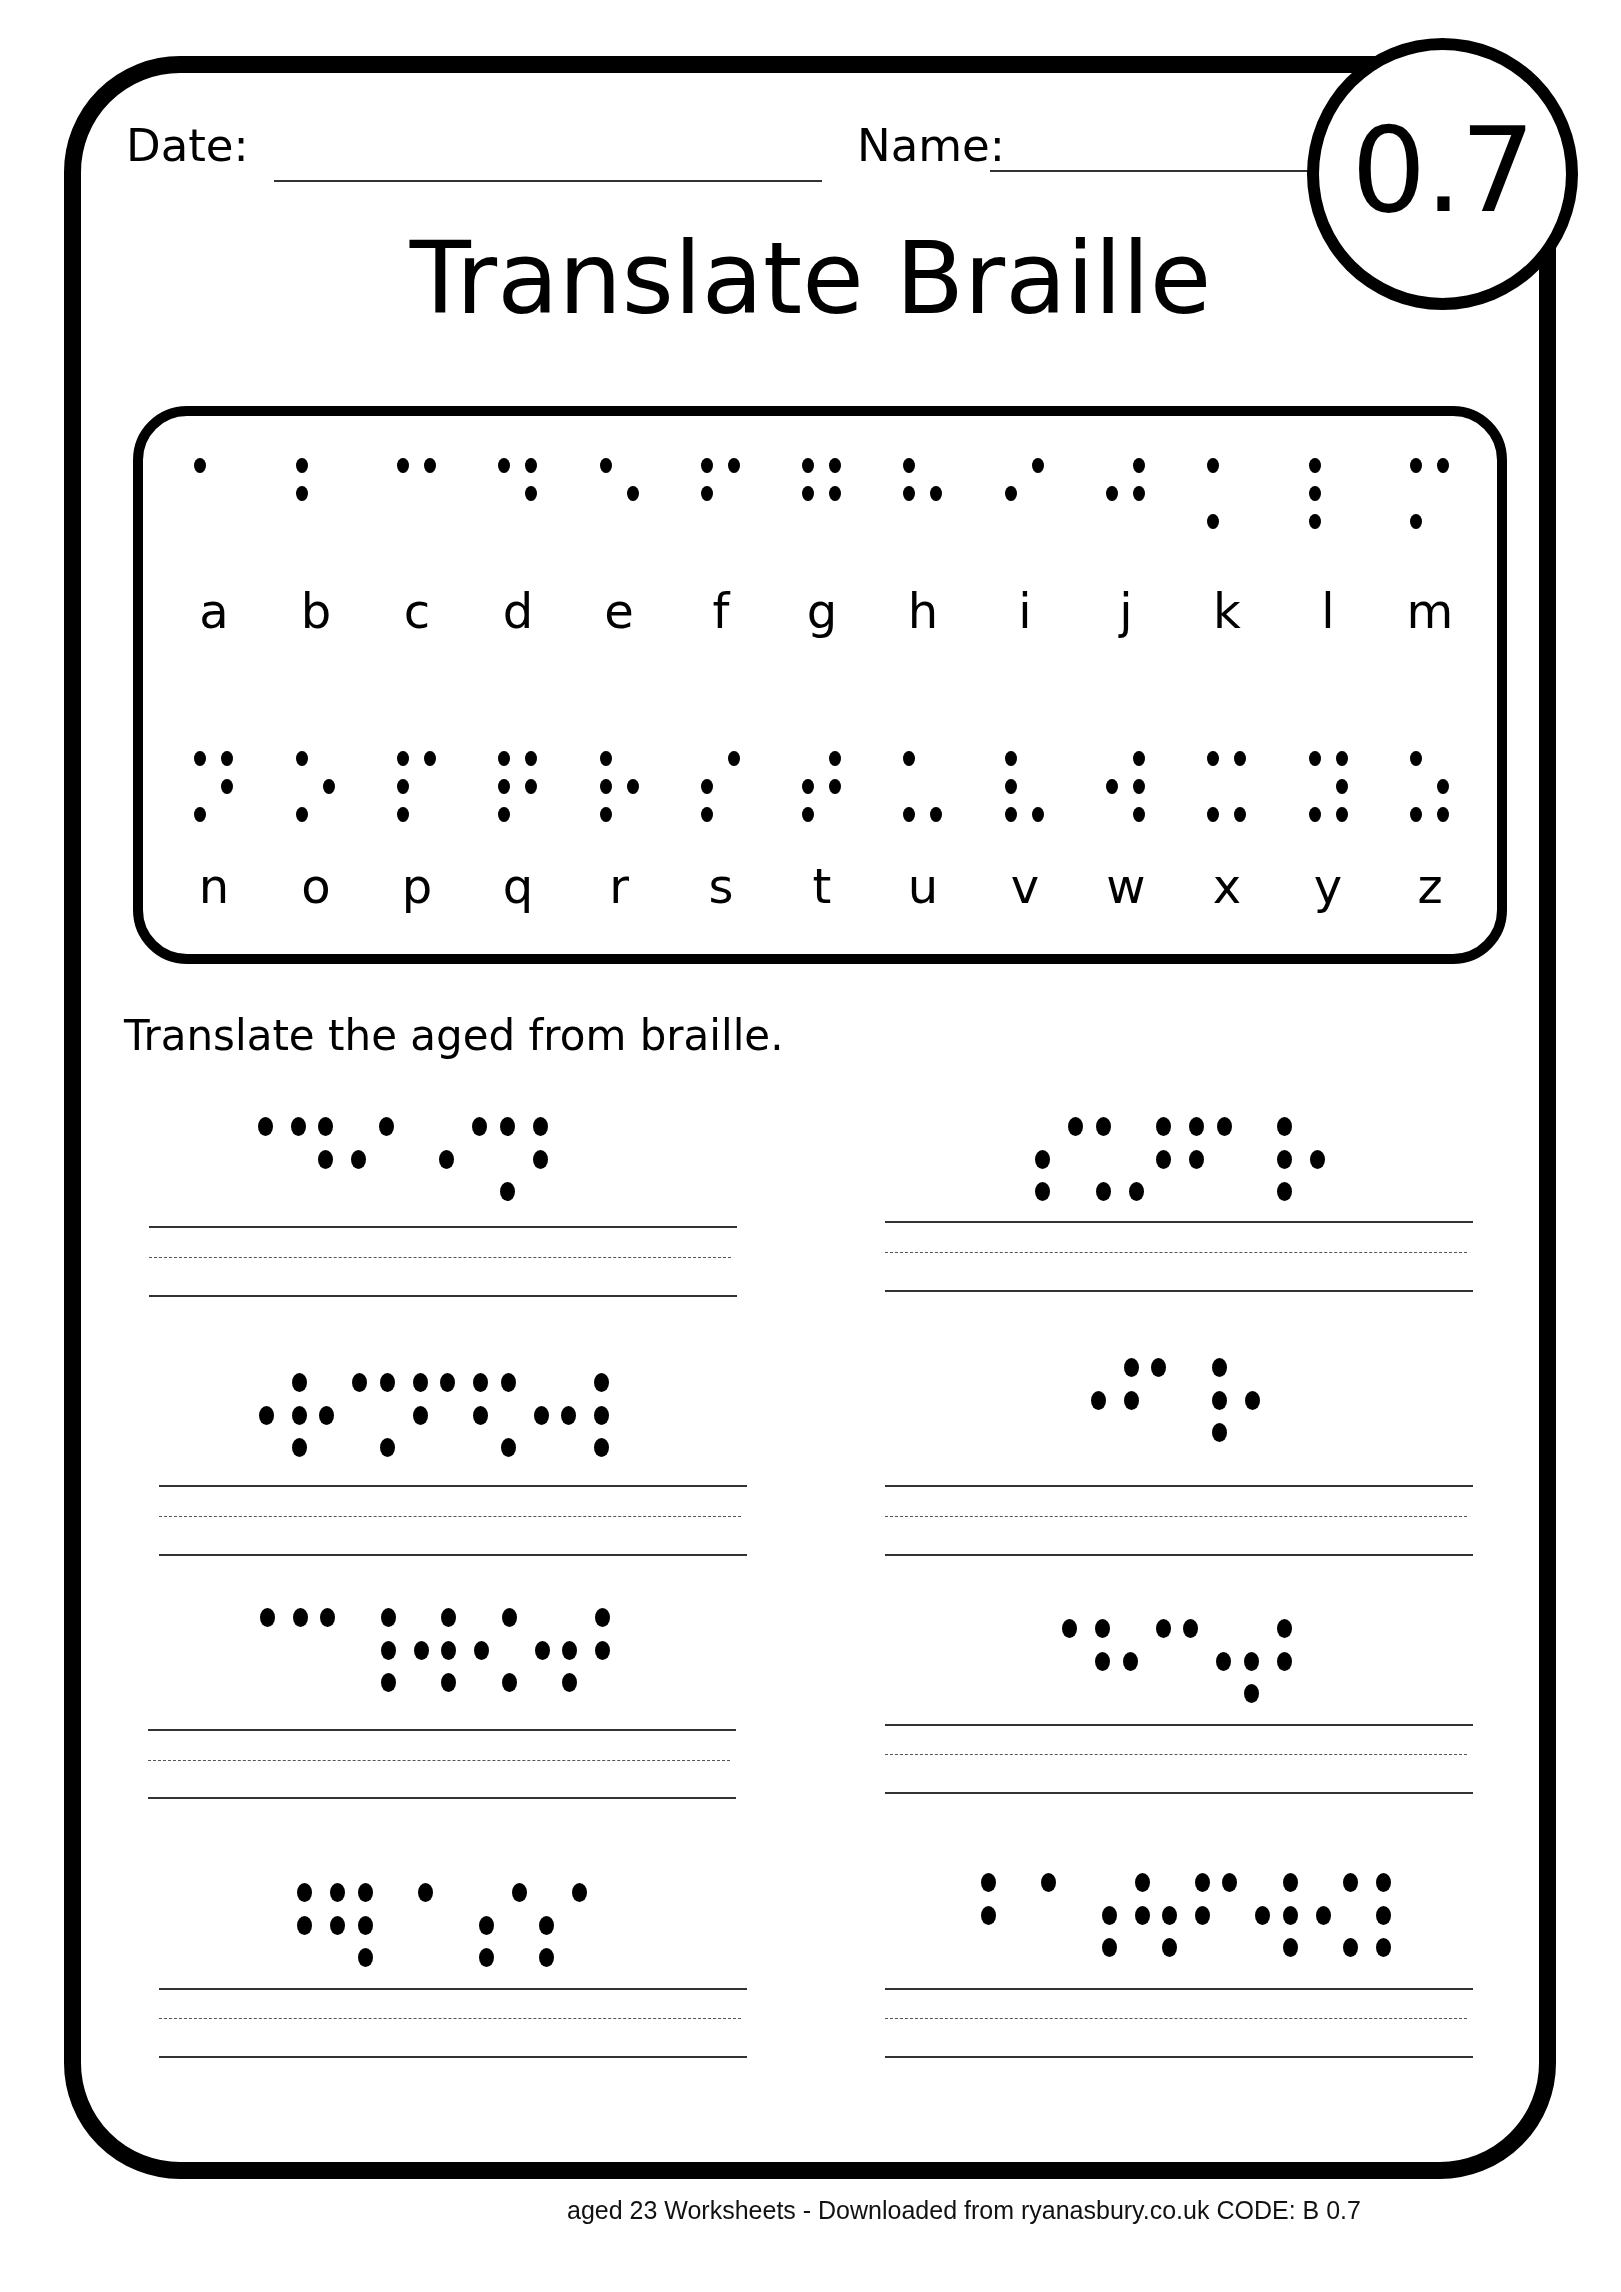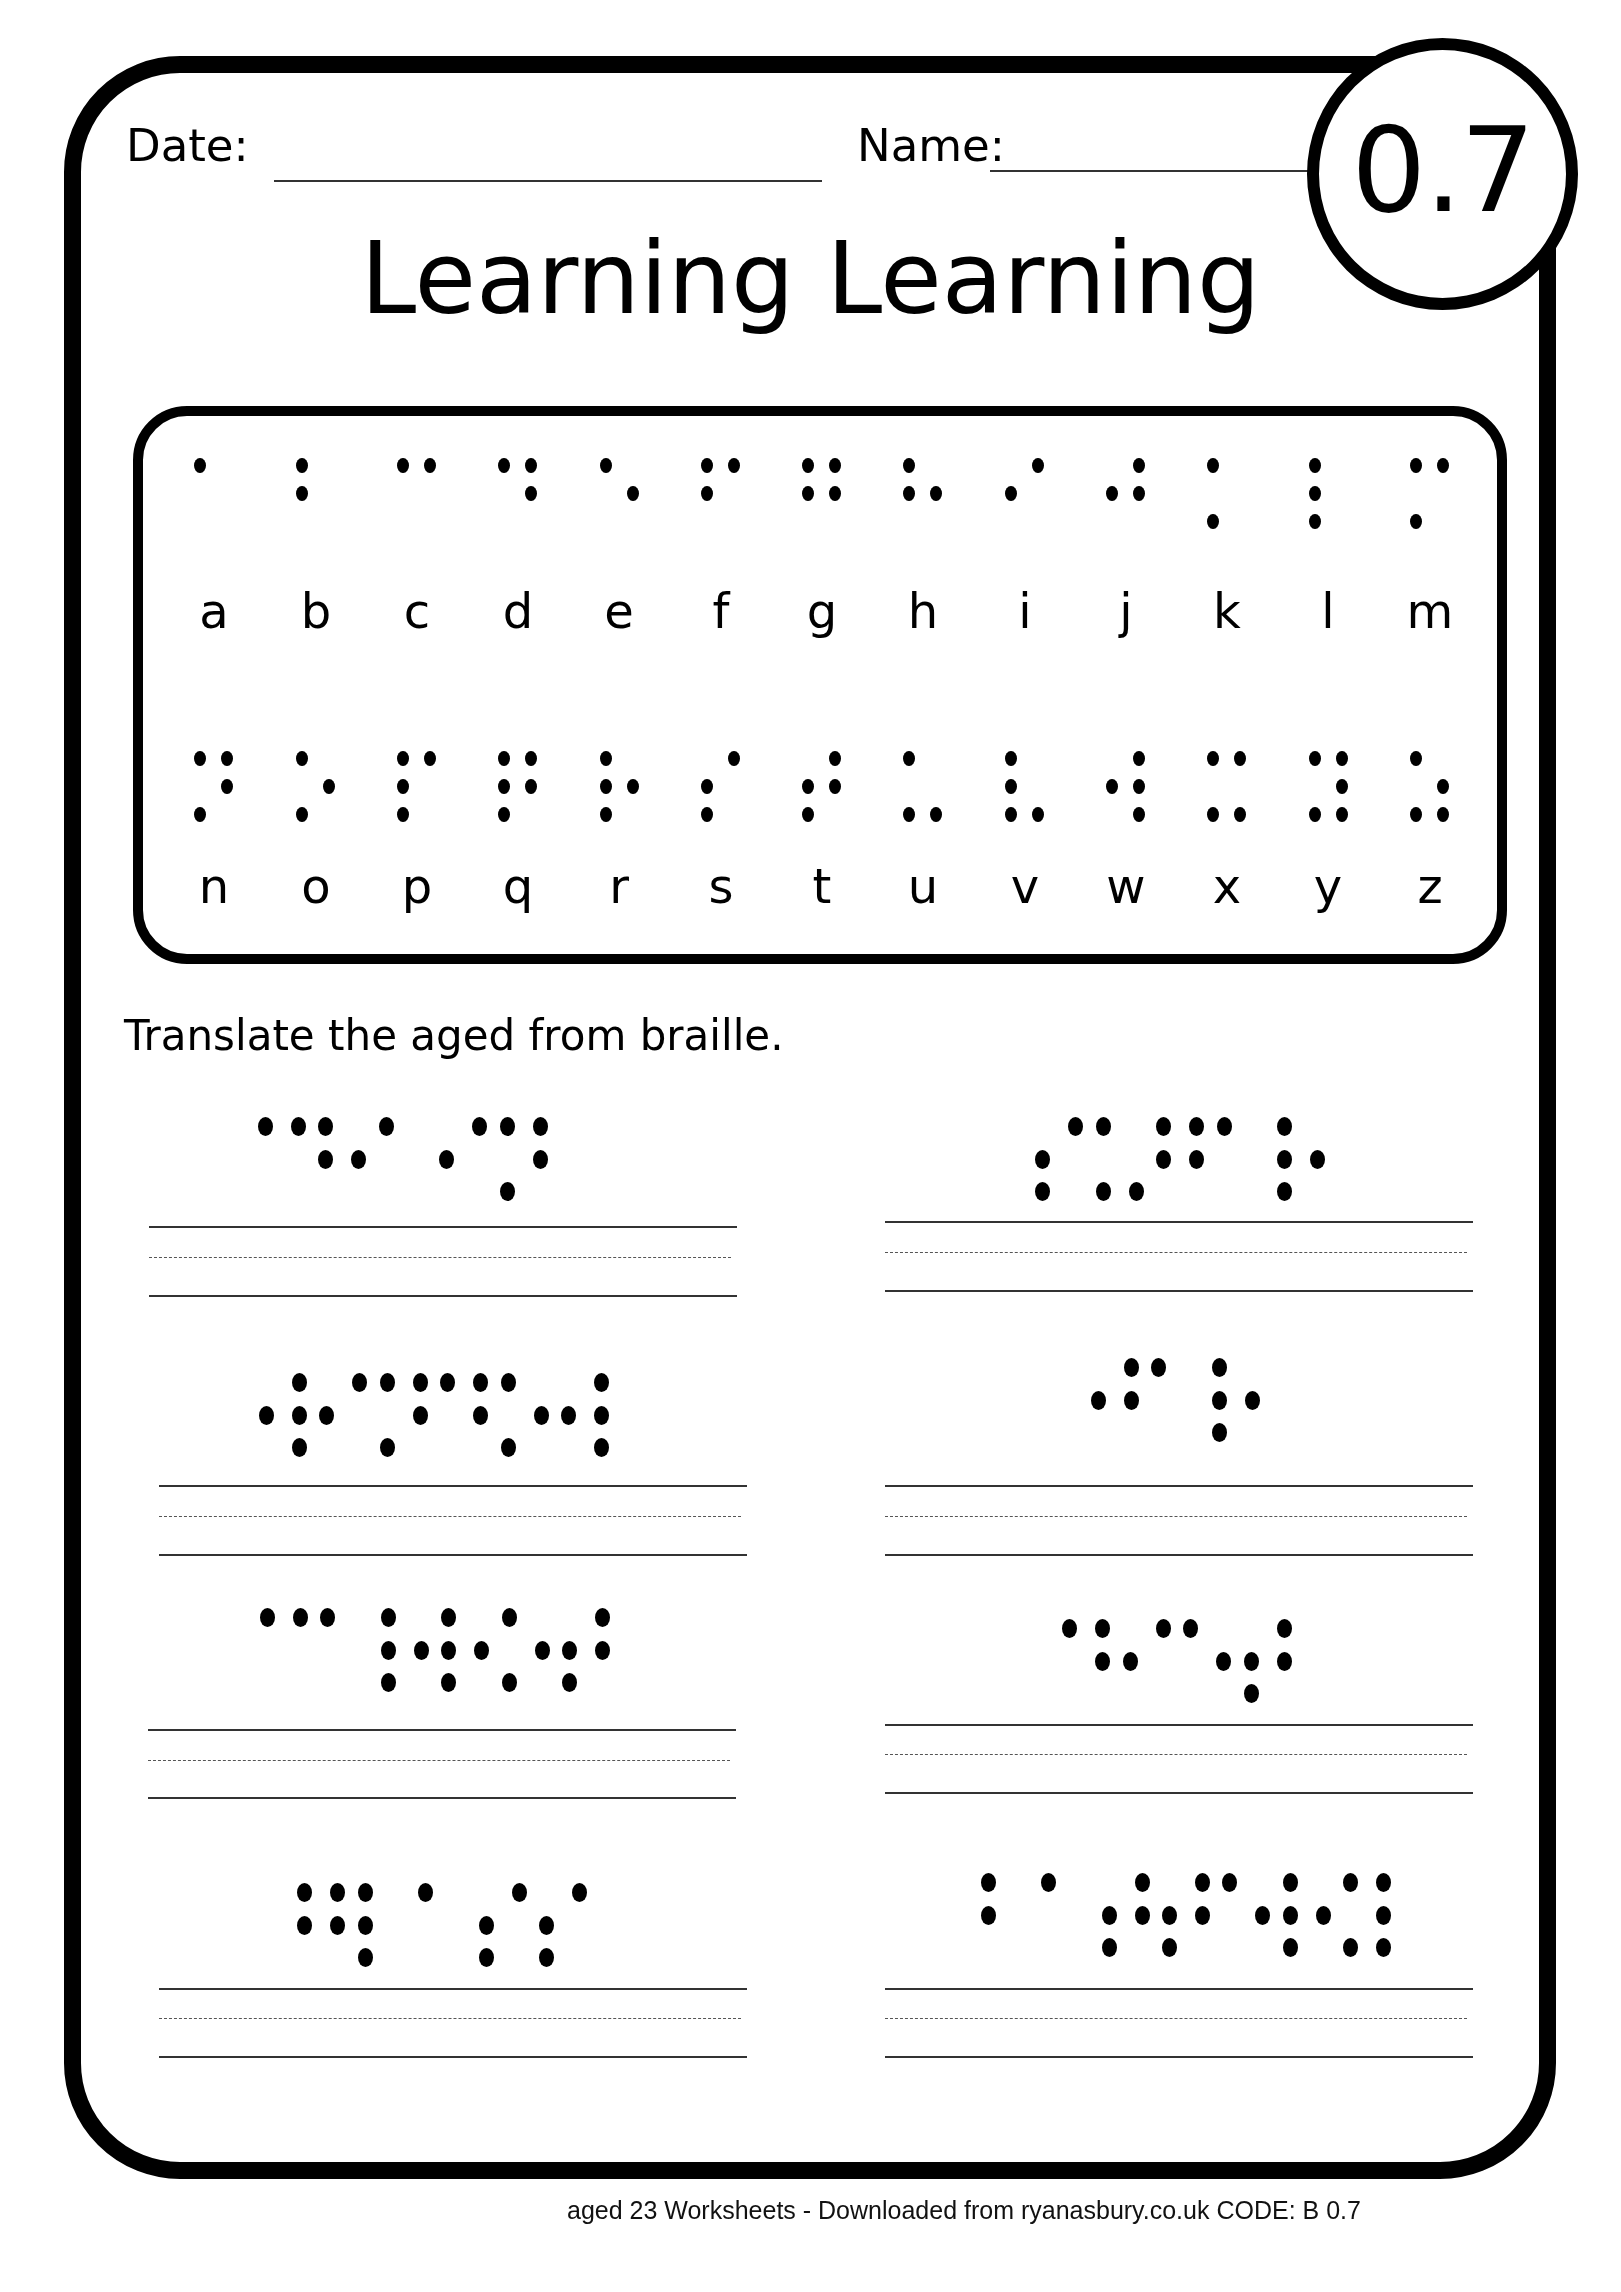--- a/index.html
+++ b/index.html
@@ -29,21 +29,21 @@
 
 <div class="abs hdr-label" style="left:126px;top:123px;">Date:</div>
 <div class="abs rule" style="left:274px;top:180px;width:548px;"></div>
 <div class="abs hdr-label" style="left:857px;top:123px;">Name:</div>
 <div class="abs rule" style="left:990px;top:170px;width:331px;"></div>
 
 <div class="abs badge">
   <span>0.7</span>
 </div>
 
-<div class="abs title">Learning Learning</div>
+<div class="abs title">Translate Braille</div>
 
 <div class="abs keybox"></div>
 <div id="key-layer" class="abs" style="left:0;top:0;width:1621px;height:2293px;">
     <div class="cell" style="left: 194px; top: 458px;">
       <div class="dot" style="left: 0px; top: 0px;"></div>
     </div>
     <div class="keyletter" style="left: 178px; top: 587px;">a</div>
     <div class="cell" style="left: 296px; top: 458px;">
       <div class="dot" style="left: 0px; top: 0px;"></div>
       <div class="dot" style="left: 0px; top: 28px;"></div>

